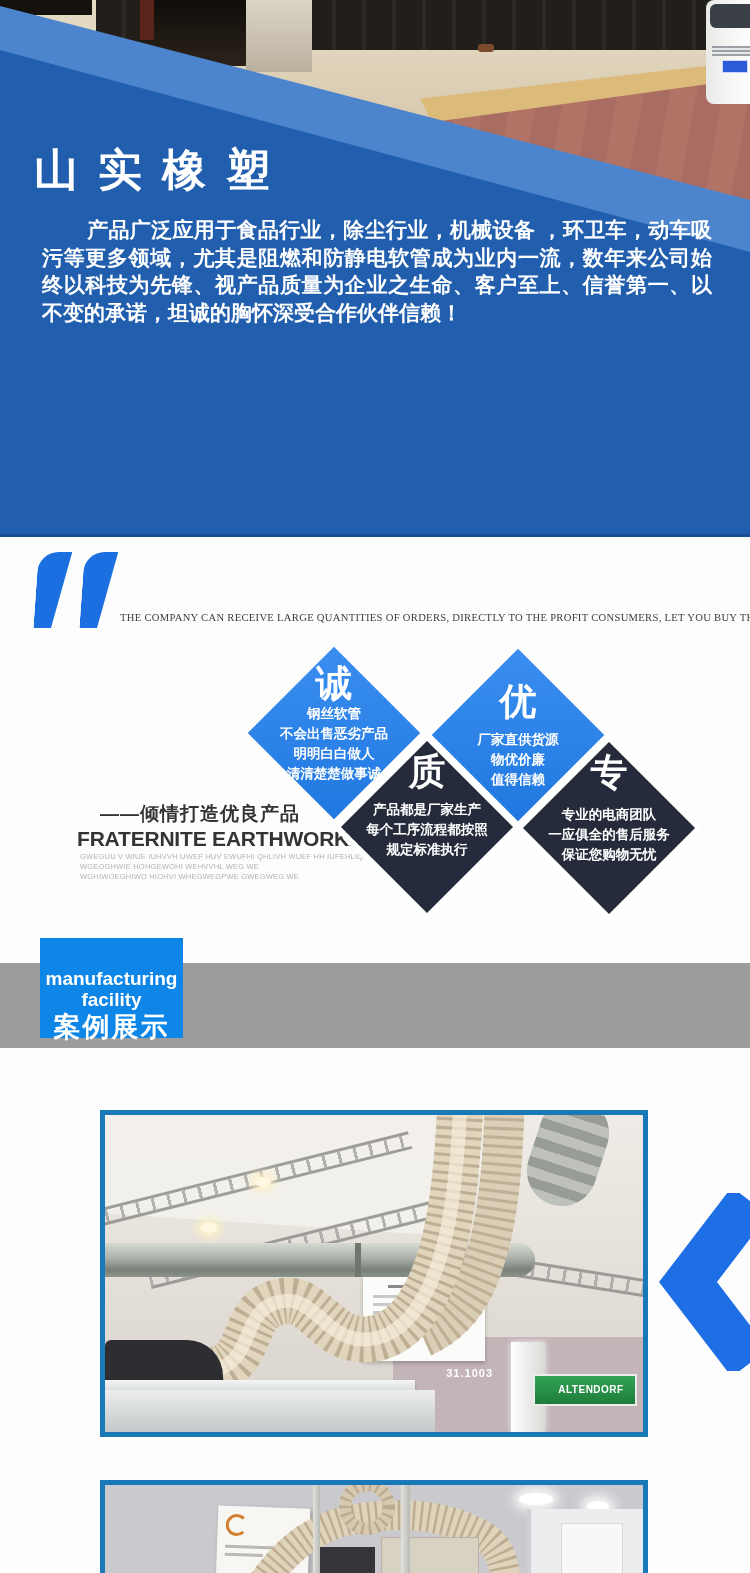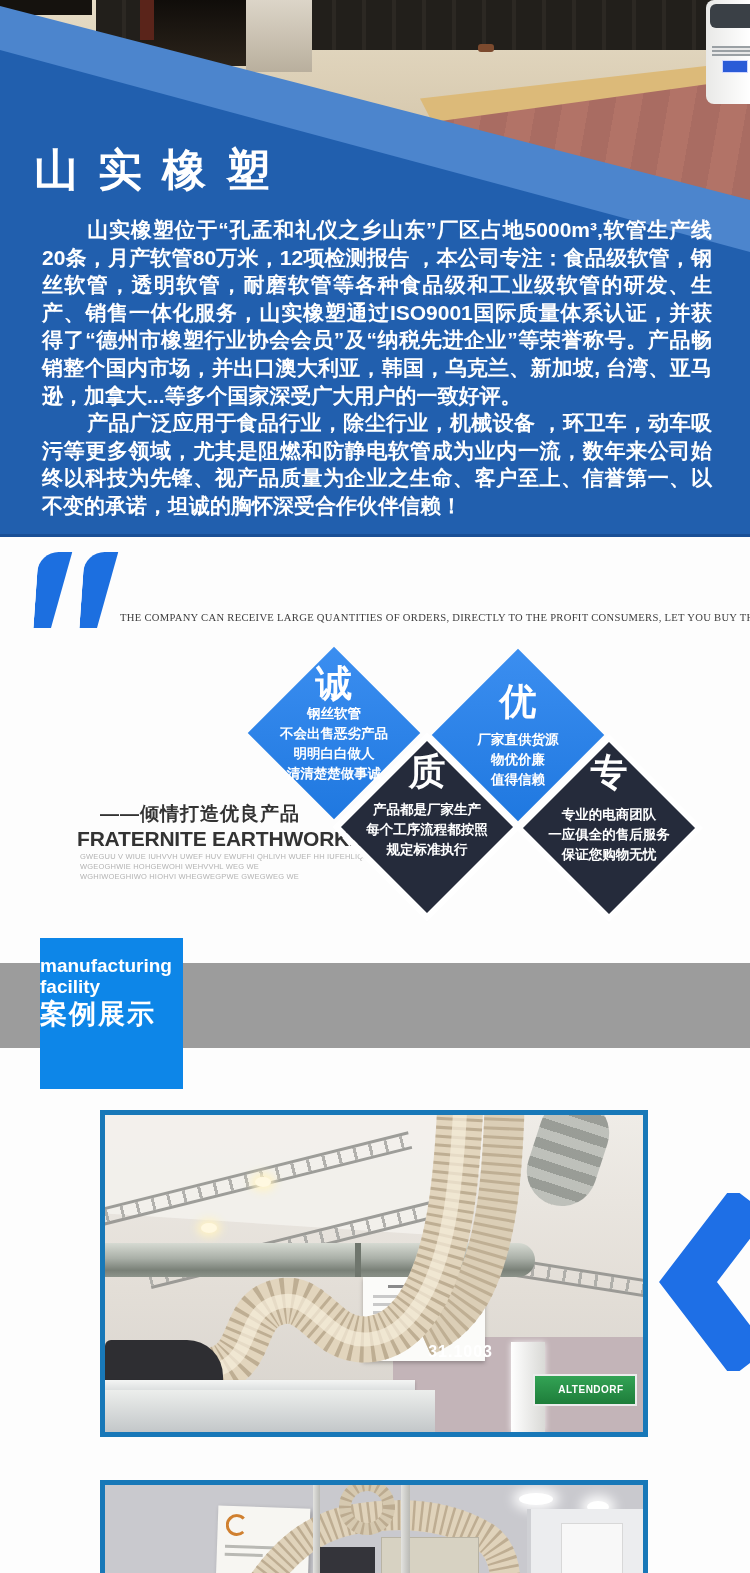--- a/index.html
+++ b/index.html
@@ -55,22 +55,22 @@
   .dia-txt{position:absolute;width:176px;text-align:center;color:#ffffff;z-index:3;}
   .dia-char{font-size:37px;font-weight:bold;line-height:40px;}
   .dia-line{font-size:13.5px;line-height:20px;font-weight:600;}
 
   .tagline-zh{position:absolute;left:100px;top:801px;font-size:19px;font-weight:bold;color:#333333;letter-spacing:1px;}
   .tagline-en{position:absolute;left:77px;top:827px;font-size:21px;font-weight:800;color:#333333;letter-spacing:-0.2px;}
   .tagline-fine{position:absolute;left:80px;top:852px;font-size:7.5px;line-height:10px;color:#b3b3b3;letter-spacing:0.2px;}
 
   
   .cases-bar{position:absolute;left:0;top:963px;width:750px;height:85px;background:#9c9c9c;}
-  .cases-label{position:absolute;left:40px;top:938px;width:143px;height:151px;background:#0d86e8;
-      color:#ffffff;text-align:left;box-sizing:border-box;padding-top:17px;}
+  .cases-label{position:absolute;left:40px;top:938px;width:143px;height:100px;background:#0d86e8;
+      color:#ffffff;text-align:center;box-sizing:border-box;padding-top:30px;}
   .cl-en{font-size:19px;line-height:21px;font-weight:600;}
   .cl-zh{font-size:27px;line-height:34px;font-weight:bold;letter-spacing:2px;margin-top:0;}
 
   
   .photo{position:absolute;left:100px;width:548px;box-sizing:border-box;border:5px solid #1878b8;overflow:hidden;}
   .photo1{top:1110px;height:327px;background:linear-gradient(180deg,#efece7 0%,#e3ded7 55%,#d7d3cd 100%);}
   .photo2{top:1480px;height:93px;border-bottom:none;background:#c9c9ce;}
   .truss{position:absolute;height:12px;background:
       repeating-linear-gradient(90deg,#a7a7a3 0 3px,transparent 3px 16px);
       border-top:3px solid #8f8f8b;border-bottom:3px solid #8f8f8b;opacity:.85;}
@@ -89,21 +89,21 @@
   .banner .bl.hd{background:#8a8a8a;width:70%;margin:0 auto 7px;}
   .p1-bed{position:absolute;left:0;bottom:0;width:330px;height:42px;
       background:linear-gradient(180deg,#eceeec,#c3c7c9);}
   .p1-beam{position:absolute;left:0;bottom:36px;width:310px;height:16px;
       background:linear-gradient(180deg,#f4f5f4,#cfd3d4);box-shadow:0 2px 3px rgba(0,0,0,.2);}
   .p1-dark{position:absolute;left:0;bottom:18px;width:118px;height:74px;background:#2e2e32;
       border-radius:6px 36px 0 0;}
   .p1-wallpink{position:absolute;right:0;bottom:0;width:250px;height:95px;background:#c3b4b8;}
   .p1-colwhite{position:absolute;right:98px;bottom:0;width:34px;height:90px;
       background:linear-gradient(90deg,#ffffff,#d9d9d6);box-shadow:0 0 6px rgba(255,255,255,.8);}
-  .p1-booth{position:absolute;right:150px;bottom:71px;color:#ffffff;font-size:16px;font-weight:bold;letter-spacing:1px;}
+  .p1-booth{position:absolute;right:150px;bottom:53px;color:#ffffff;font-size:11px;font-weight:bold;letter-spacing:1px;}
   .p1-green{position:absolute;right:6px;bottom:26px;width:88px;height:28px;
       background:linear-gradient(180deg,#33a355,#1e7d3a);border:2px solid #ececec;
       color:#ffffff;font-size:10px;font-weight:bold;text-align:center;line-height:28px;letter-spacing:0.5px;padding-left:12px;}
   .p1-spiral{position:absolute;right:40px;top:-18px;width:70px;height:110px;border-radius:35px;
       background:repeating-linear-gradient(180deg,#b9bcb6 0 10px,#90948e 10px 20px);transform:rotate(18deg);opacity:.9;}
 
   .p2-pole{position:absolute;top:0;bottom:0;width:7px;background:linear-gradient(90deg,#e3e3e0,#b9b9b4);}
   .p2-sign{position:absolute;left:112px;top:22px;width:92px;height:80px;background:#f7f6f2;
       box-shadow:2px 2px 5px rgba(0,0,0,.25);transform:rotate(2deg);padding:8px;box-sizing:border-box;}
   .p2-logo{width:16px;height:16px;border:3px solid #d08030;border-radius:50%;border-right-color:transparent;display:inline-block;}
@@ -138,21 +138,20 @@
         <div class="veh-body"></div>
         <div class="veh-glass"></div>
         <div class="veh-grille"></div>
         <div class="veh-plate"></div>
       </div>
     </div>
     <div class="wedge-light"></div>
     <div class="wedge-dark"></div>
     <h1 class="hero-title">山实橡塑</h1>
     <div class="hero-paras">
-      <p>山实橡塑位于“孔孟和礼仪之乡山东”厂区占地5000m³,软管生产线20条，月产软管80万米，12项检测报告 ，本公司专注：食品级软管，钢丝软管，透明软管，耐磨软管等各种食品级和工业级软管的研发、生产、销售一体化服务，山实橡塑通过ISO9001国际质量体系认证，并获得了“德州市橡塑行业协会会员”及“纳税先进企业”等荣誉称号。产品畅销整个国内市场，并出口澳大利亚，韩国，乌克兰、新加坡, 台湾、亚马逊，加拿大...等多个国家深受广大用户的一致好评。</p>
       <p>产品广泛应用于食品行业，除尘行业，机械设备 ，环卫车，动车吸污等更多领域，尤其是阻燃和防静电软管成为业内一流，数年来公司始终以科技为先锋、视产品质量为企业之生命、客户至上、信誉第一、以不变的承诺，坦诚的胸怀深受合作伙伴信赖！</p>
     </div>
     <div class="hero-edge"></div>
   </section>
 
   <span class="qmark qm1"></span>
   <span class="qmark qm2"></span>
   <div class="quote-en">THE COMPANY CAN RECEIVE LARGE QUANTITIES OF ORDERS, DIRECTLY TO THE PROFIT CONSUMERS, LET YOU BUY THE REST ASSURED!</div>
 
   <div class="dia blue" style="left:273px;top:672px;"></div>

